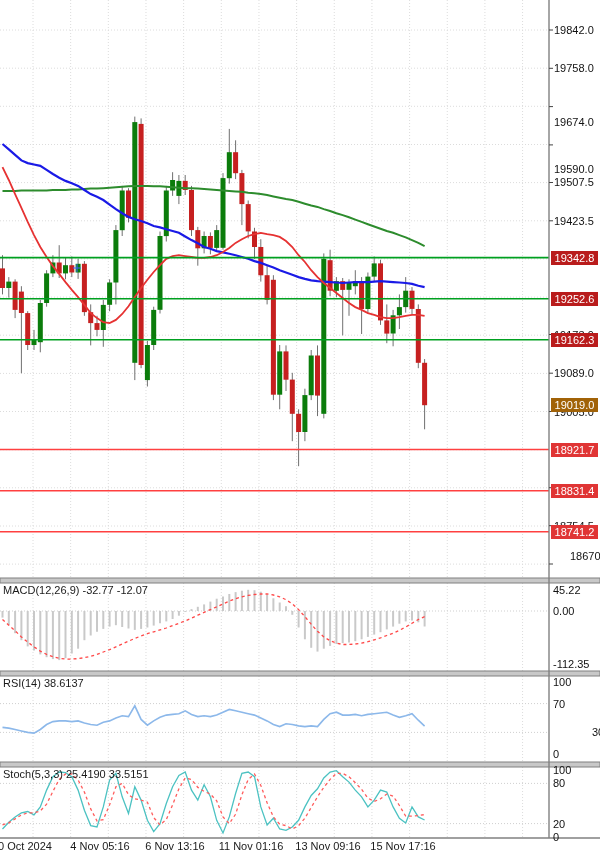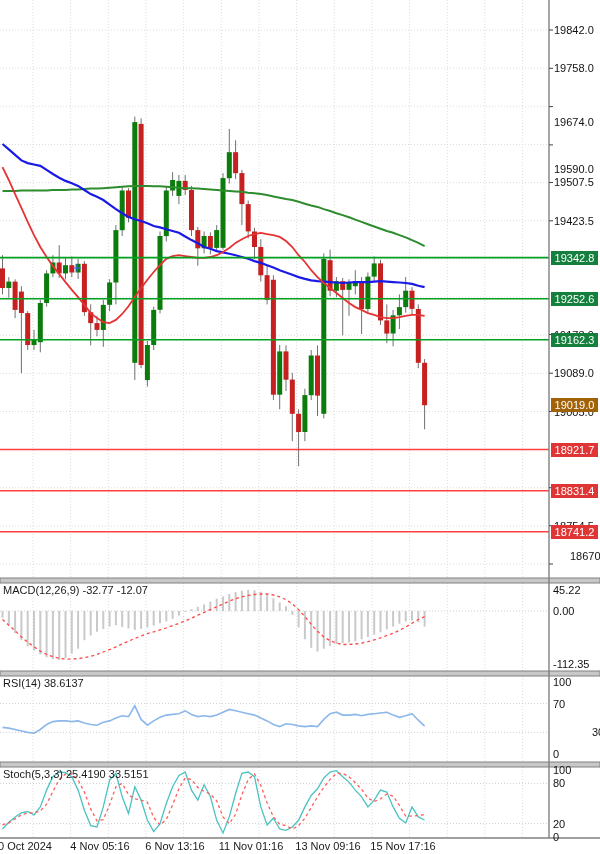--- a/index.html
+++ b/index.html
@@ -4,21 +4,21 @@
 <style>
   html,body{margin:0;padding:0;background:#fff;}
   #stage{position:relative;width:600px;height:854px;background:#fff;overflow:hidden;
          font-family:"Liberation Sans",sans-serif;}
   #chart-svg{position:absolute;left:0;top:0;}
   .axis-label{position:absolute;left:554px;font-size:11px;color:#111;transform:translateY(-50%);
               white-space:nowrap;}
   .ind-axis-label{position:absolute;left:553px;font-size:11px;color:#111;transform:translateY(-50%);}
   .badge{position:absolute;left:551px;width:47px;height:14px;line-height:14px;font-size:11px;
          color:#fff;text-align:center;transform:translateY(-50%);white-space:nowrap;}
-  .badge.green{background:#15803d;}
+  .badge.green{background:#b91c1c;}
   .badge.red{background:#e03535;}
   .badge.black{background:#a16207;}
   .pane-label{position:absolute;left:3px;font-size:11px;color:#1a1a1a;white-space:nowrap;}
   .time-label{position:absolute;top:840px;font-size:11px;color:#1a1a1a;transform:translateX(-50%);
               white-space:nowrap;}
 </style>
 </head>
 <body>
 
 <div id="stage">

